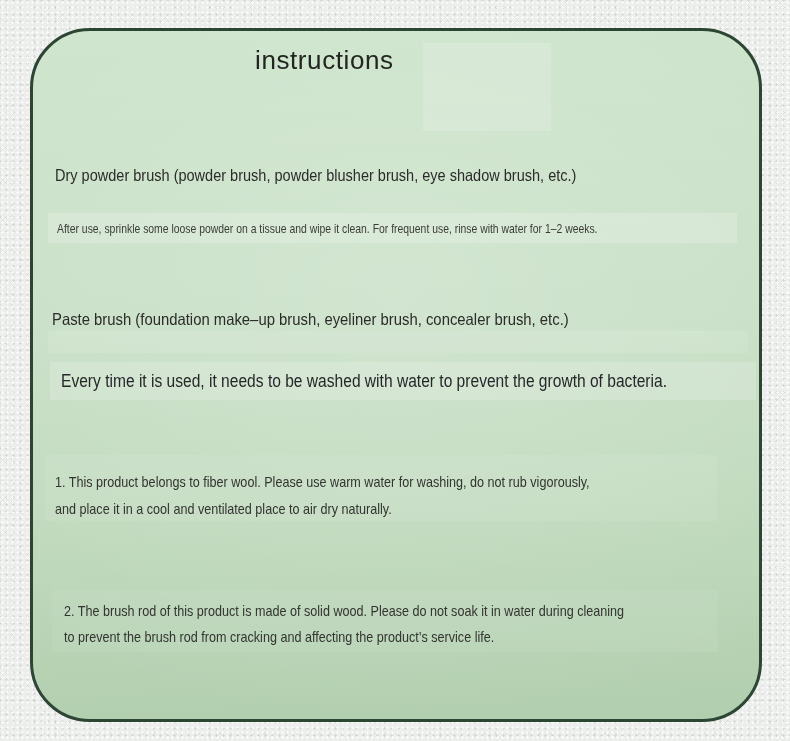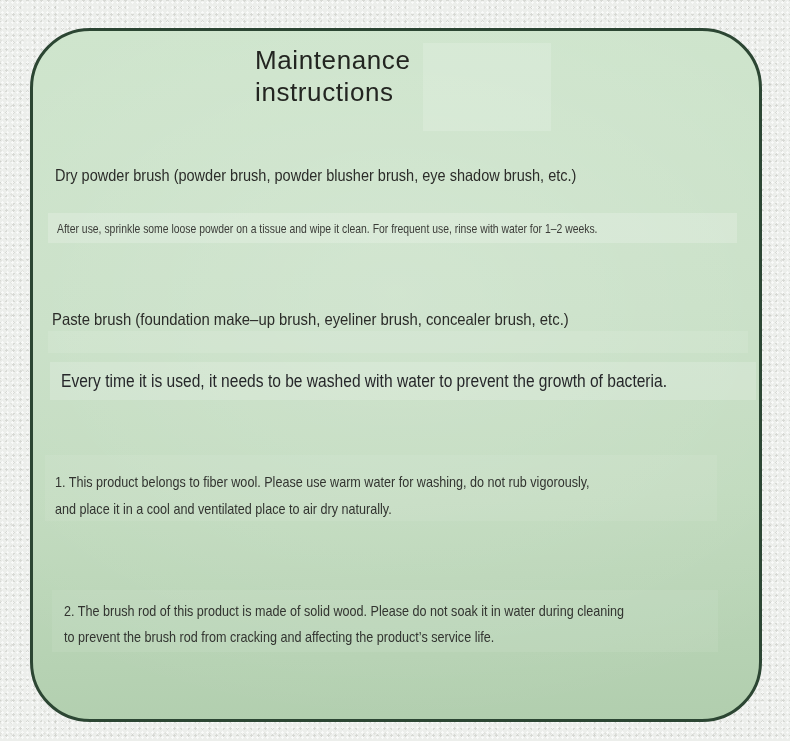--- a/index.html
+++ b/index.html
@@ -83,21 +83,20 @@
 <div class="card">
 
   <div class="ghost ghost-title"></div>
   <div class="ghost ghost-s1body"></div>
   <div class="ghost ghost-s2head"></div>
   <div class="ghost ghost-s2body"></div>
   <div class="ghost ghost-note1"></div>
   <div class="ghost ghost-note2"></div>
 
   <h1 class="title">
-    <span>Maintenance</span>
     <span>instructions</span>
   </h1>
 
   <div class="txt s1-heading">Dry powder brush (powder brush, powder blusher brush, eye shadow brush, etc.)</div>
 
   <div class="txt s1-body">After use, sprinkle some loose powder on a tissue and wipe it clean. For frequent use, rinse with water for 1–2 weeks.</div>
 
   <div class="txt s2-heading">Paste brush (foundation make–up brush, eyeliner brush, concealer brush, etc.)</div>
 
   <div class="txt s2-body">Every time it is used, it needs to be washed with water to prevent the growth of bacteria.</div>

